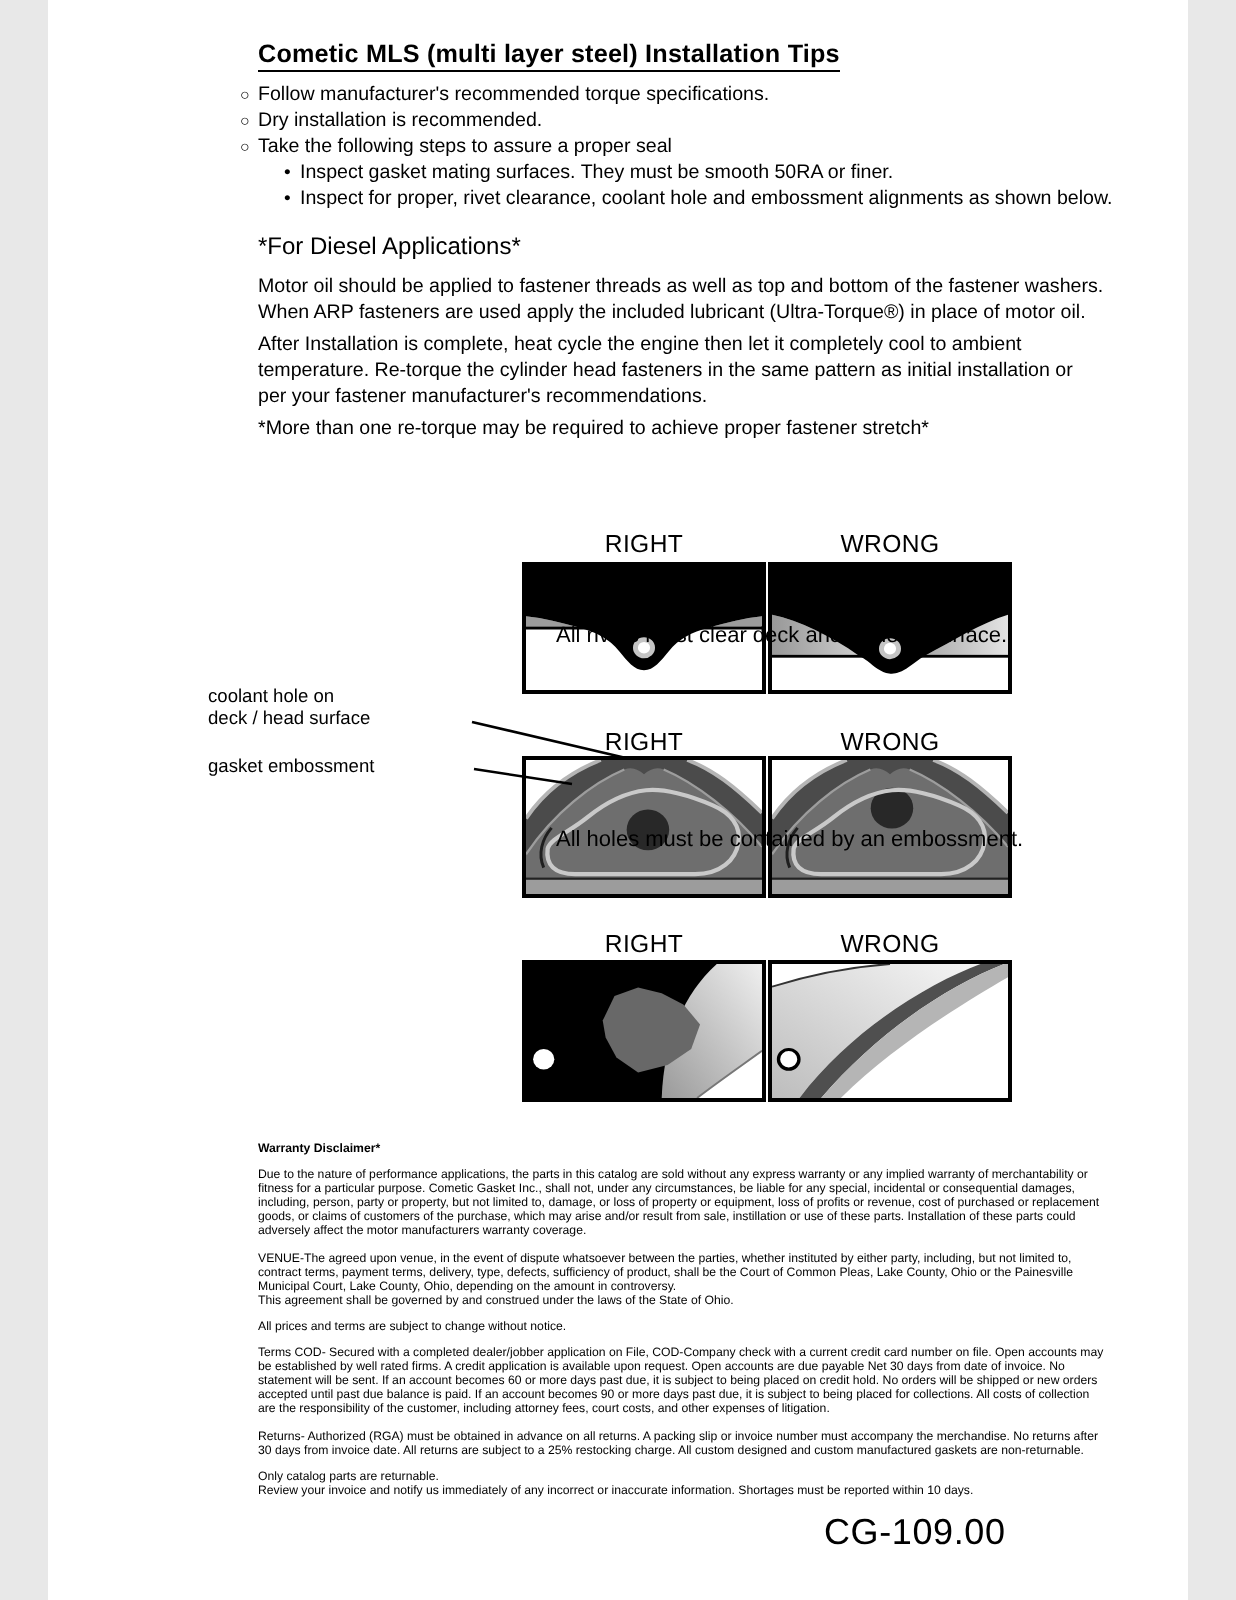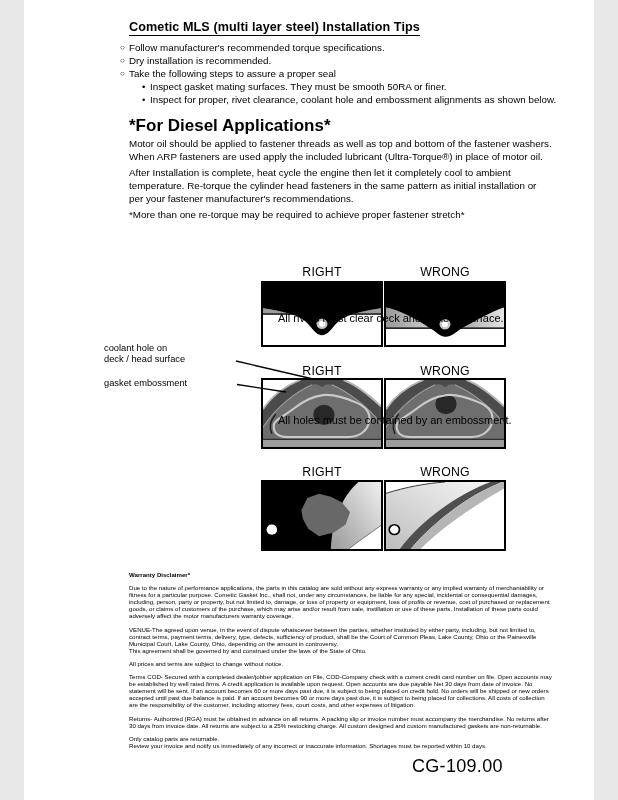--- a/index.html
+++ b/index.html
@@ -14,21 +14,21 @@
   .title{
     left:105px;top:20px;font-size:12.6px;font-weight:bold;
     border-bottom:1.6px solid #000;padding-bottom:1px;letter-spacing:.1px;
   }
   .tips{left:96px;top:41px;font-size:9.8px;line-height:13px;width:440px;}
   .tip-row{display:flex;}
   .tip-marker{width:9px;flex:0 0 9px;font-size:8px;line-height:13px;}
   .sub{margin-left:22px;}
   .sub .tip-marker{width:8px;flex:0 0 8px;font-size:9.5px;}
 
-  .diesel-h{left:105px;top:116px;font-size:17px;font-weight:bold;}
+  .diesel-h{left:105px;top:116px;font-size:12px;font-weight:normal;}
   .body-p{left:105px;width:424px;font-size:9.8px;line-height:13px;}
   .p1{top:137px;} .p2{top:166px;} .p3{top:208px;}
 
   .pair{left:237px;width:251px;display:flex;gap:1px;margin-top:36px;}
   .lab{width:122px;text-align:center;font-size:12.3px;letter-spacing:.2px;}
   .dbox{width:122px;border:2px solid #000;box-sizing:border-box;background:#fff;}
   .dbox svg{display:block;}
   .cap{left:254px;font-size:11px;line-height:12.5px;width:260px;}
 
   .labels1{top:229px;} .boxes1{top:245px;} .cap1{top:312px;}

